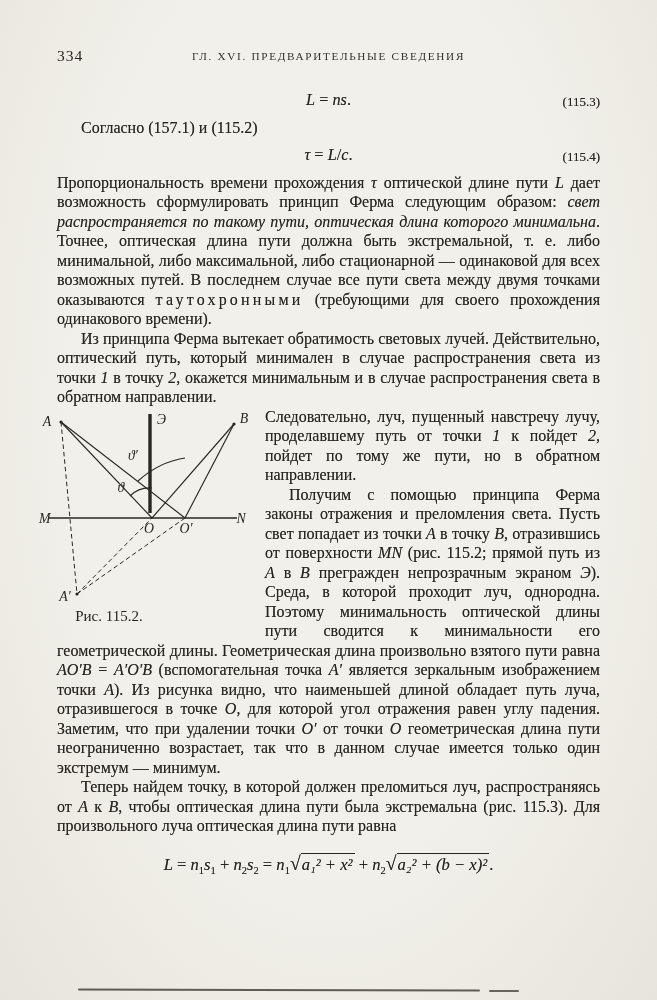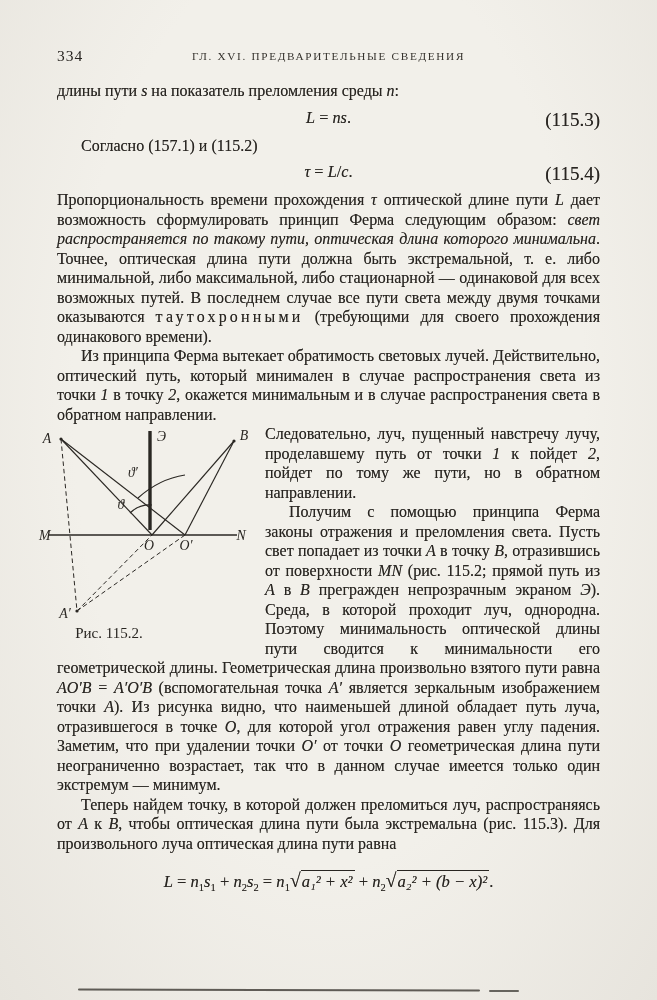--- a/index.html
+++ b/index.html
@@ -6,30 +6,30 @@
   html, body { width:657px; }
   body {
     height:1000px;
     background: radial-gradient(ellipse at 50% 40%, #f2f0ea 55%, #e7e4dd 100%);
     font-family: "Liberation Serif", "DejaVu Serif", serif;
     color:#282521;
     position:relative;
     overflow:hidden;
   }
   .page { padding:47px 57px 0; }
-  .header { position:relative; height:18px; margin-bottom:16px; }
+  .header { position:relative; height:18px; margin-bottom:24px; }
   .pagenum { position:absolute; left:0; top:0; font-size:15.5px; letter-spacing:1px; }
   .running-head { position:absolute; left:0; right:0; top:3px; text-align:center;
     font-size:11.2px; letter-spacing:1.7px; color:#35322d; }
   .body-text p { font-size:16px; line-height:19.5px; text-align:justify;
     text-shadow:0 0 0.3px rgba(40,37,33,.55); hyphens:auto; }
   p.indent { text-indent:24px; }
   .eq { position:relative; text-align:center; font-size:16.3px; line-height:21px;
     margin:6px 0 8px; text-shadow:0 0 0.3px rgba(40,37,33,.55); }
-  .eq .num { position:absolute; right:0; top:2px; font-size:19px; }
+  .eq .num { position:absolute; right:0; top:2px; font-size:13px; }
   .eq-final { margin-top:17px; font-size:16.6px; }
   .i { font-style:italic; }
   .sp { letter-spacing:3.2px; }
   .sub { font-size:10.5px; vertical-align:-3.5px; letter-spacing:0; }
   .rt { font-size:1.18em; font-style:normal; }
   .rad { border-top:1.3px solid #282521; padding:1px 2px 0 1px; }
   .figure-float { float:left; width:216px; margin:3px 12px 0 -20px; }
   .fig-svg { display:block; }
   .fig-caption { text-align:center; padding-right:72px; font-size:15px; }
   svg text { font-family:"Liberation Serif", serif; font-size:13.8px; font-style:italic; fill:#282521; }
@@ -42,21 +42,20 @@
 
 <div class="page">
 
   <div class="header">
     <span class="pagenum">334</span>
     <span class="running-head">ГЛ. XVI. ПРЕДВАРИТЕЛЬНЫЕ СВЕДЕНИЯ</span>
   </div>
 
   <div class="body-text">
 
-    <p><span>длины пути </span><span class="i">s</span><span> на показатель преломления среды </span><span class="i">n</span><span>:</span></p>
 
     <div class="eq">
       <span><span class="i">L</span><span> = </span><span class="i">ns</span><span>.</span></span>
       <span class="num">(115.3)</span>
     </div>
 
     <p class="indent"><span>Согласно (157.1) и (115.2)</span></p>
 
     <div class="eq">
       <span><span class="i">τ</span><span> = </span><span class="i">L</span><span>/</span><span class="i">c</span><span>.</span></span>

